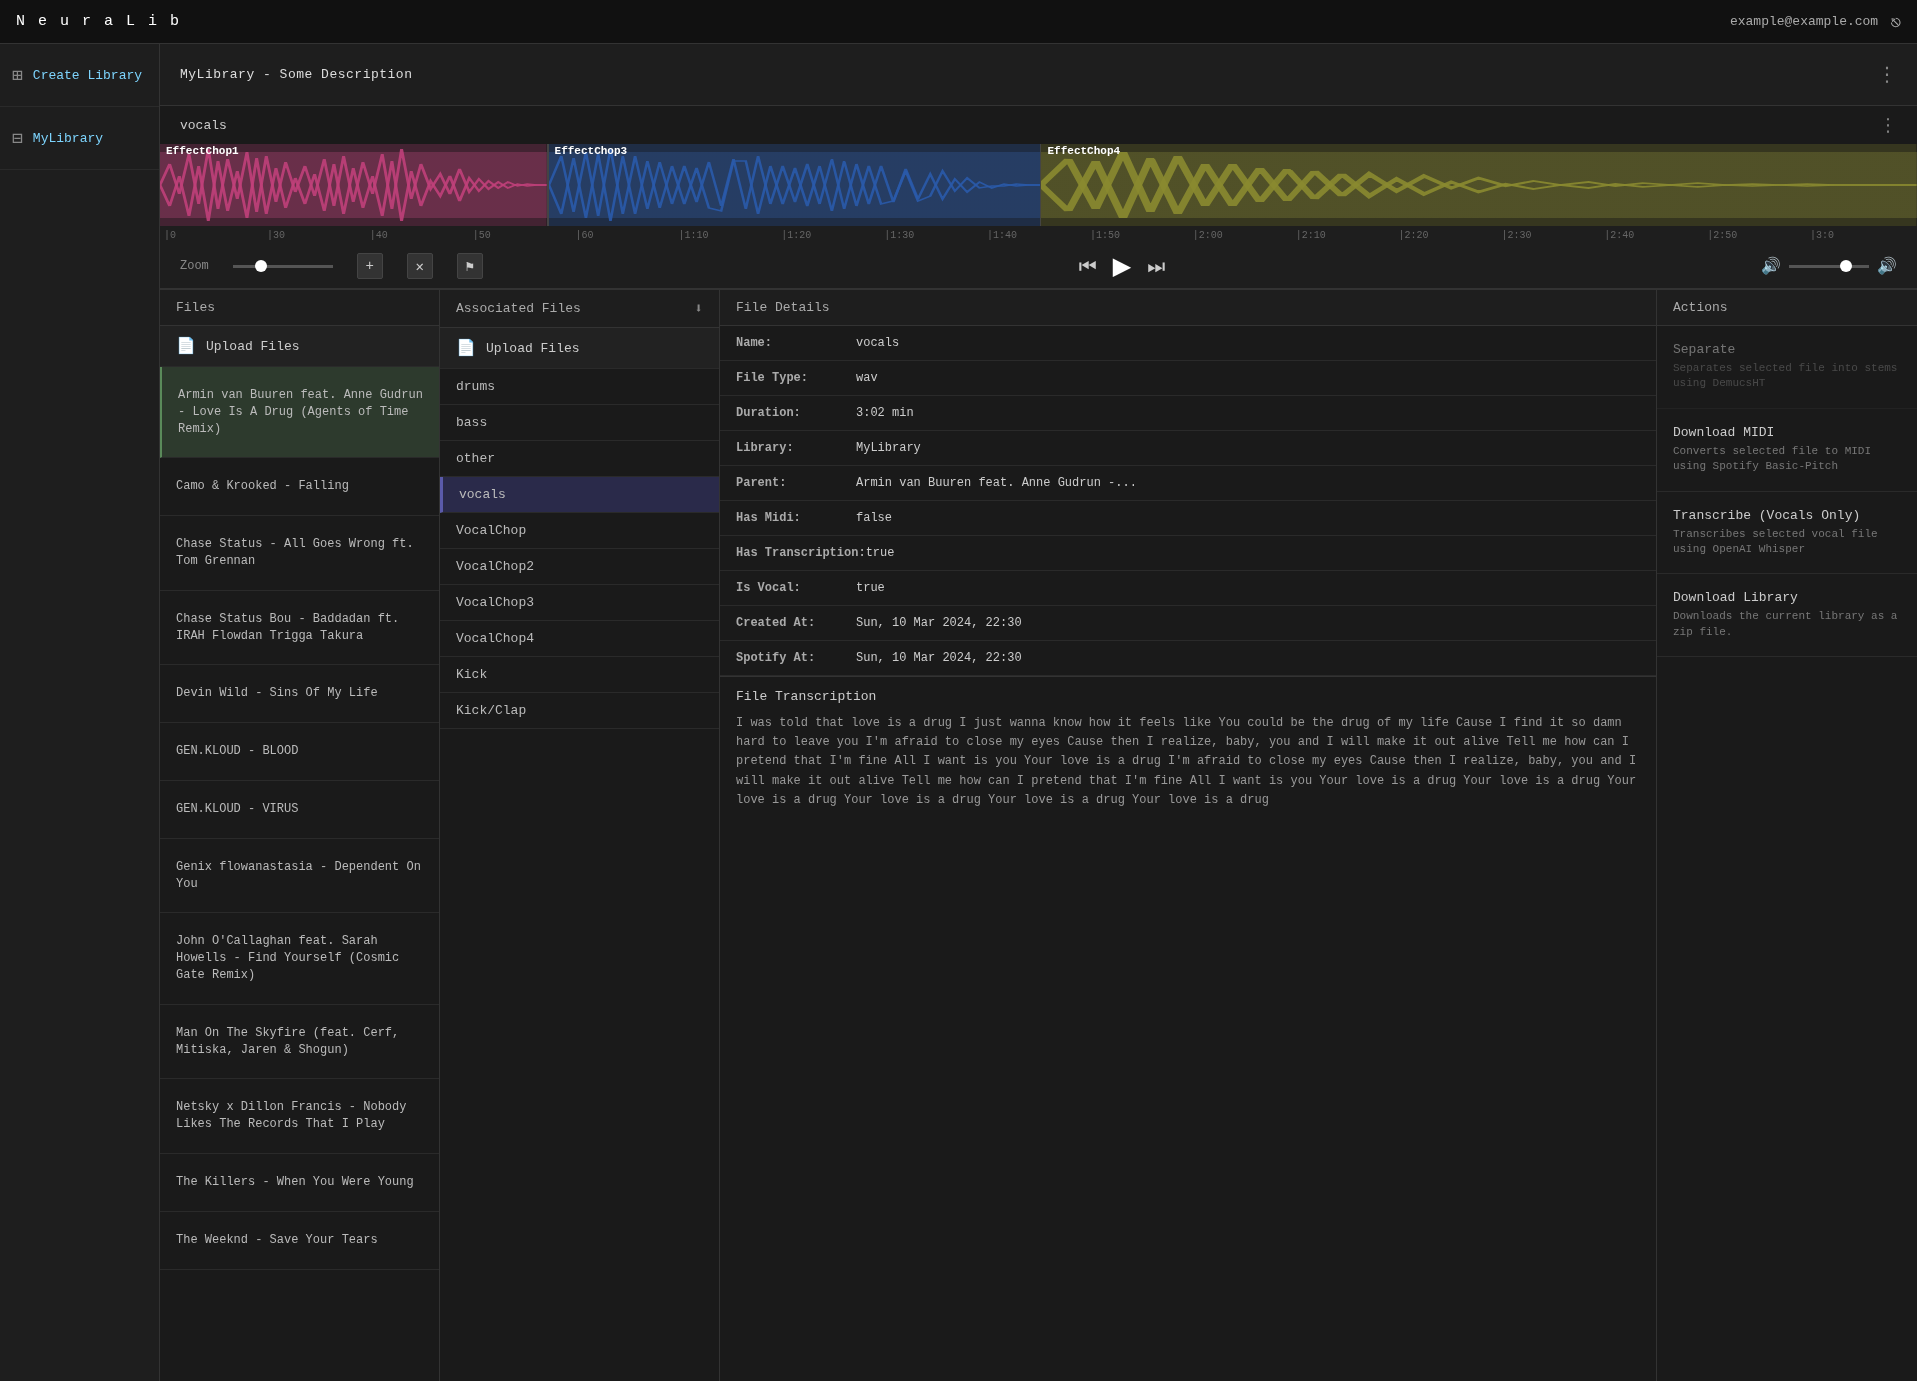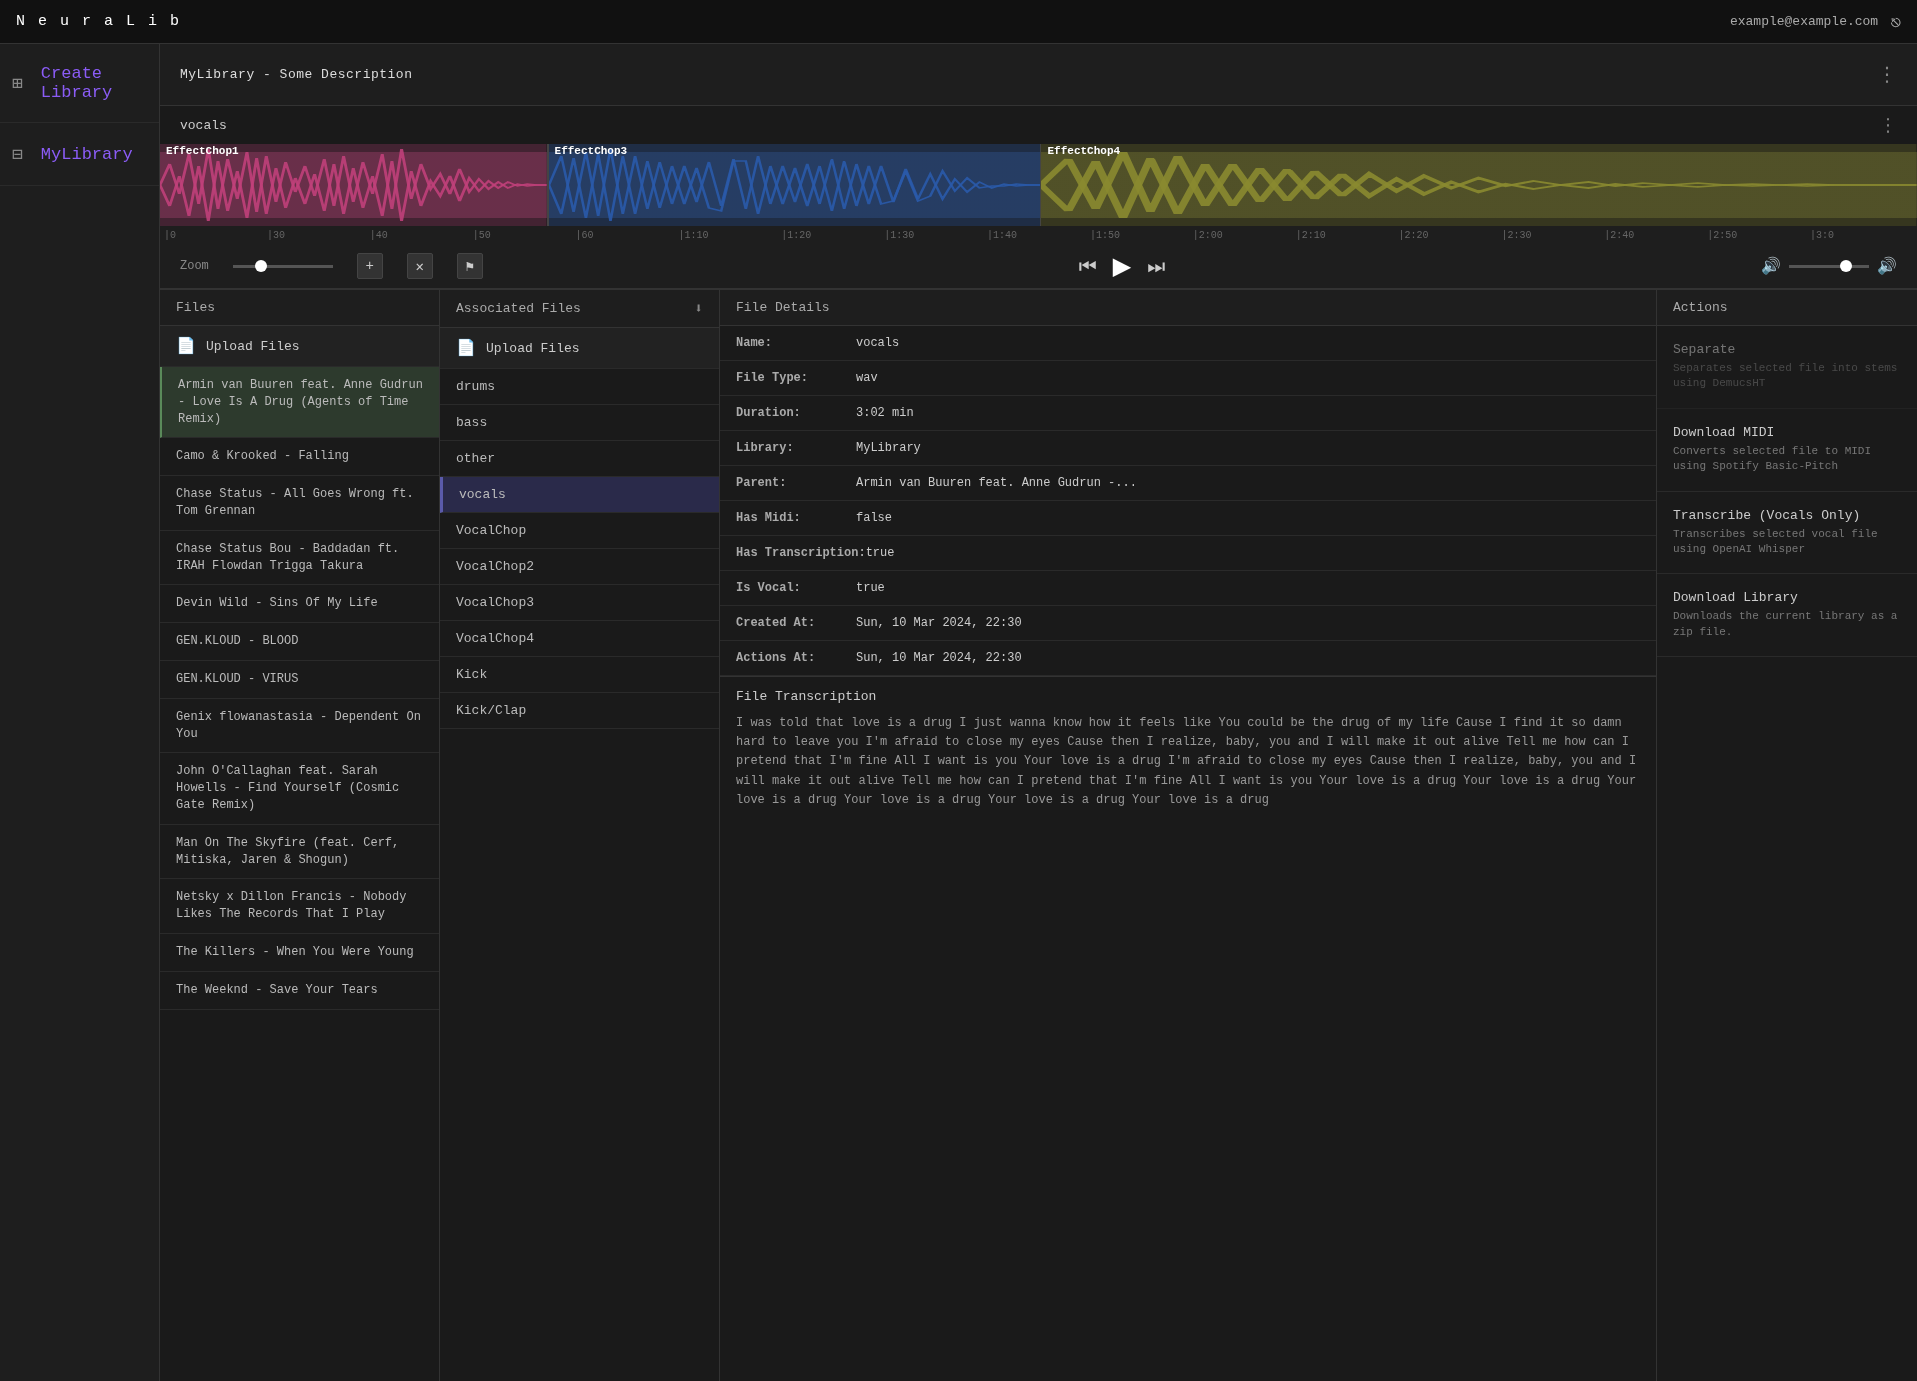--- a/index.html
+++ b/index.html
@@ -67,23 +67,22 @@
       padding: 20px 12px;
       cursor: pointer;
       border-bottom: 1px solid #2a2a2a;
       color: #ccc;
     }
     .sidebar-item .sidebar-icon {
       font-size: 18px;
       color: #888;
     }
     .sidebar-item .sidebar-label {
-      font-size: 17px;
-      color: #8b5cf6;
-      margin-left: 8px;
+      font-size: 13px;
+      color: #7dd3fc;
     }
 
     
     .content-area {
       flex: 1;
       display: flex;
       flex-direction: column;
       overflow: hidden;
     }
 
@@ -304,21 +303,21 @@
     .upload-icon { color: #888; font-size: 16px; }
     .upload-text { color: #ccc; font-size: 13px; }
     .file-list {
       flex: 1;
       overflow-y: auto;
     }
     .file-list::-webkit-scrollbar { width: 4px; }
     .file-list::-webkit-scrollbar-track { background: #1a1a1a; }
     .file-list::-webkit-scrollbar-thumb { background: #444; }
     .file-item {
-      padding: 10px 16px;
+      padding: 20px 16px;
       cursor: pointer;
       border-bottom: 1px solid #2a2a2a;
       color: #bbb;
       font-size: 12px;
       line-height: 1.4;
     }
     .file-item.selected { background: #2d3a2d; border-left: 2px solid #5a8a5a; }
 
     
     .associated-panel {
@@ -629,21 +628,21 @@
           </div>
           <div class="detail-row">
             <span class="detail-key">Is Vocal:</span>
             <span class="detail-val">true</span>
           </div>
           <div class="detail-row">
             <span class="detail-key">Created At:</span>
             <span class="detail-val">Sun, 10 Mar 2024, 22:30</span>
           </div>
           <div class="detail-row">
-            <span class="detail-key">Actions At:</span>
+            <span class="detail-key">Spotify At:</span>
             <span class="detail-val">Sun, 10 Mar 2024, 22:30</span>
           </div>
           <div class="transcription-section">
             <div class="transcription-title">File Transcription</div>
             <div class="transcription-text">I was told that love is a drug I just wanna know how it feels like You could be the drug of my life Cause I find it so damn hard to leave you I'm afraid to close my eyes Cause then I realize, baby, you and I will make it out alive Tell me how can I pretend that I'm fine All I want is you Your love is a drug I'm afraid to close my eyes Cause then I realize, baby, you and I will make it out alive Tell me how can I pretend that I'm fine All I want is you Your love is a drug Your love is a drug Your love is a drug Your love is a drug Your love is a drug Your love is a drug</div>
           </div>
         </div>
       </div>
 
       <div class="actions-panel">

